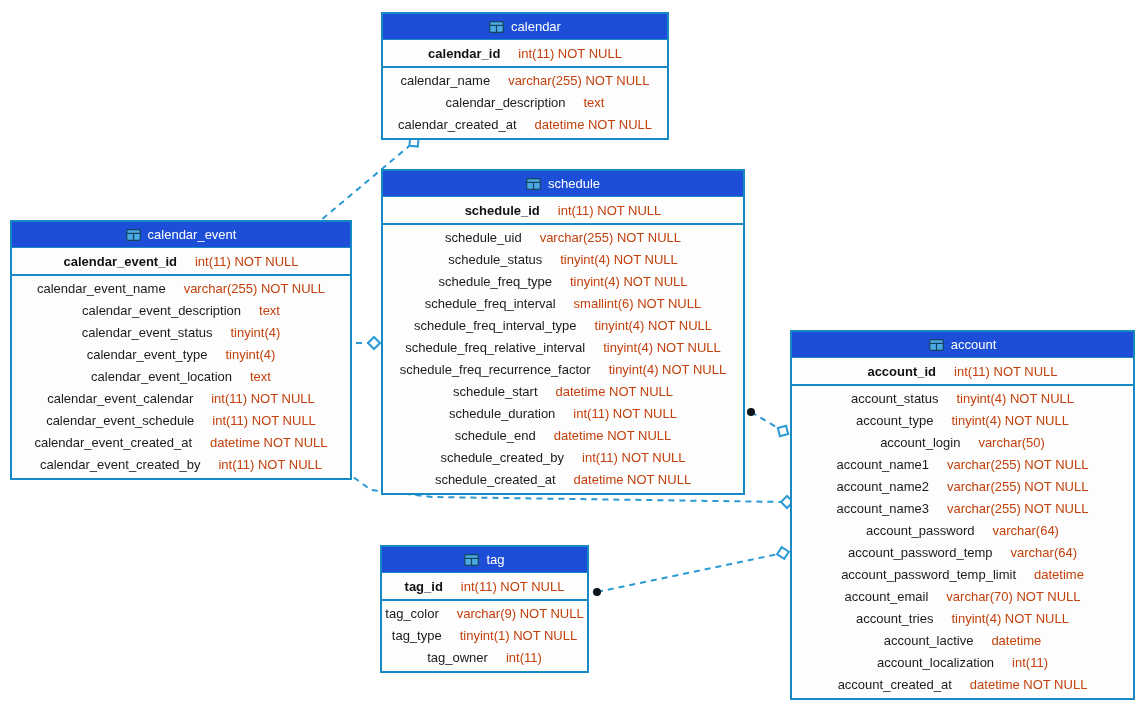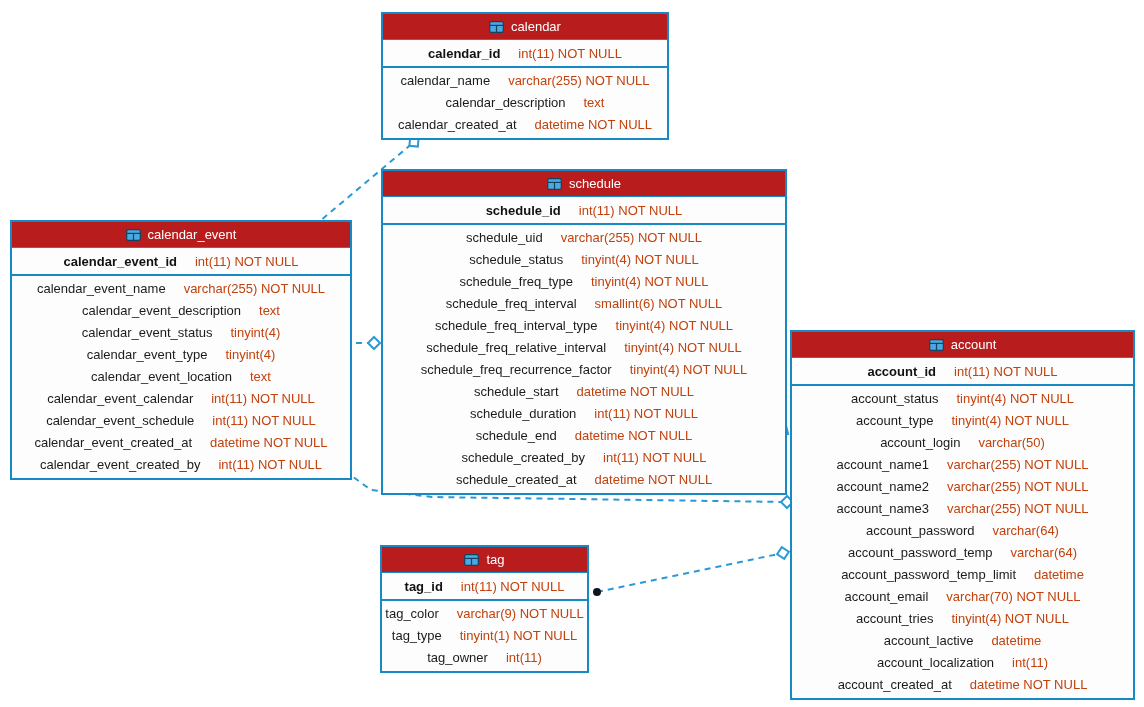--- a/index.html
+++ b/index.html
@@ -1,20 +1,20 @@
 <!DOCTYPE html>
 <html><head>
 <meta charset="utf-8">
 <style>
   html,body{margin:0;padding:0;background:#ffffff;}
   body{font-family:"Liberation Sans",sans-serif;}
   .canvas{position:relative;width:1144px;height:707px;background:#ffffff;overflow:hidden;}
   #relations-layer{position:absolute;left:0;top:0;width:1144px;height:707px;}
   .er-table{position:absolute;box-sizing:border-box;border:2px solid #1789c4;background:#fdfdfd;z-index:2;}
-  .er-header{height:25px;background:#b91c1c;border-bottom:1px solid #1789c4;color:#ffffff;
+  .er-header{height:25px;background:#1d4ed8;border-bottom:1px solid #1789c4;color:#ffffff;
              display:flex;align-items:center;justify-content:center;gap:7px;font-size:13px;}
   .er-header .tbl-icon{display:flex;align-items:center;}
   .pk-section{border-bottom:2px solid #1789c4;padding:1px 0;}
   .body-section{padding:1px 0 3px 0;}
   .col-row{display:flex;justify-content:center;align-items:center;height:22px;
            padding:0 9px;font-size:13px;color:#1b1b1b;white-space:nowrap;}
   .pk-section .col-row{height:24px;}
   .pk-section .col-name{font-weight:bold;color:#111111;}
   .col-type{margin-left:18px;color:#c2410c;}
 </style>
@@ -65,21 +65,21 @@
           <div class="col-row">
             <span class="col-name">calendar_description</span>
             <span class="col-type">text</span>
           </div>
           <div class="col-row">
             <span class="col-name">calendar_created_at</span>
             <span class="col-type">datetime NOT NULL</span>
           </div>
         </div>
       </div>
-      <div class="er-table" style="left: 381px; top: 169px; width: 406px;">
+      <div class="er-table" style="left: 381px; top: 169px; width: 364px;">
         <div class="er-header">
           <span class="tbl-icon">
             <svg width="15" height="12" viewBox="0 0 15 12">
               <rect x="0.7" y="0.7" width="13.6" height="10.6" rx="1.6" fill="#4aa9e2" stroke="#15425f" stroke-width="1.2"></rect>
               <line x1="1" y1="4.4" x2="14" y2="4.4" stroke="#15425f" stroke-width="1.2"></line>
               <line x1="7.5" y1="4.4" x2="7.5" y2="11" stroke="#15425f" stroke-width="1.2"></line>
             </svg>
           </span>
           <span>schedule</span>
         </div>

